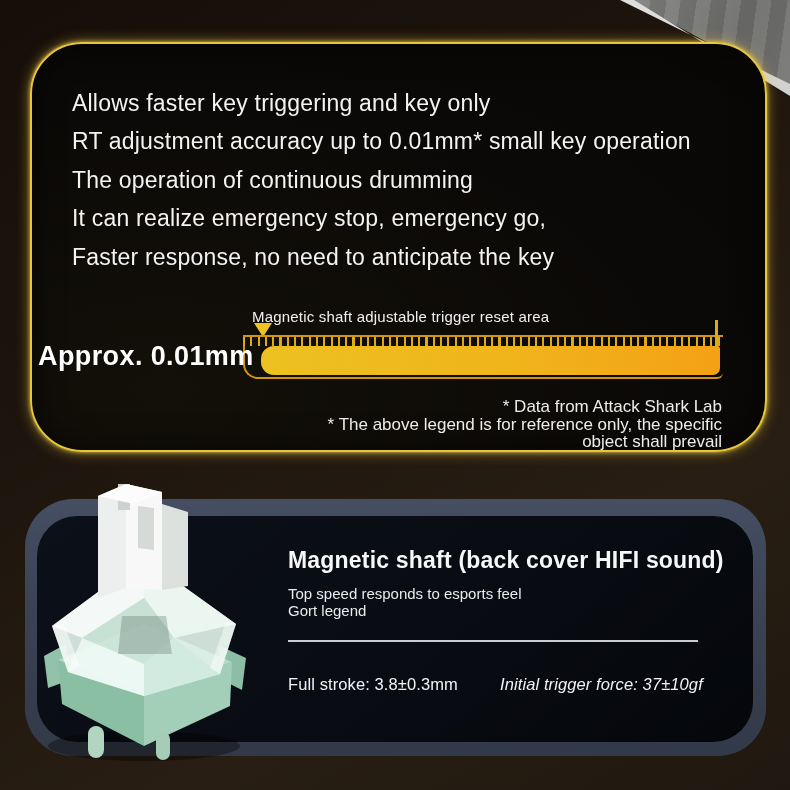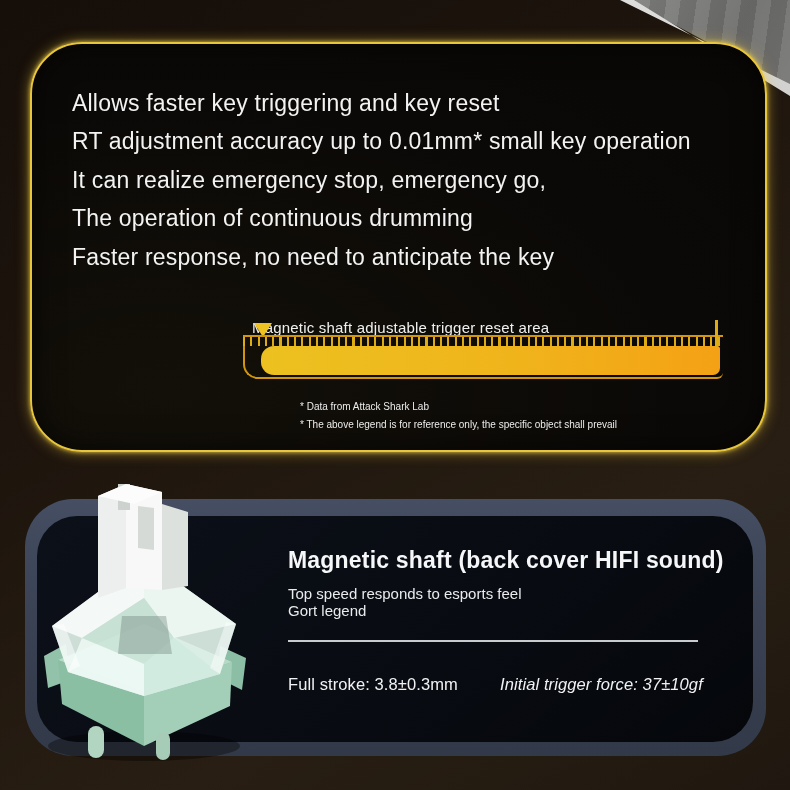--- a/index.html
+++ b/index.html
@@ -32,21 +32,21 @@
     border:2px solid #e8c63c;
     background:radial-gradient(130% 130% at 18% 85%, #131009 0%, #0b0907 55%, #080706 100%);
     box-shadow:0 0 14px rgba(238,200,62,.55), 0 0 4px rgba(255,224,96,.8), inset 0 0 30px rgba(0,0,0,.6);
   }
   .features{
     position:absolute; left:72px; top:84px;
     font-size:23px; line-height:38.4px; color:#f3f3f3; letter-spacing:.2px;
     white-space:nowrap;
   }
   .ruler-label{
-    position:absolute; left:252px; top:319px;
+    position:absolute; left:252px; top:308px;
     font-size:15px; color:#f0f0f0; letter-spacing:.2px; white-space:nowrap;
   }
   .pointer-triangle{
     position:absolute; left:254px; top:323px; width:0; height:0;
     border-left:9px solid transparent; border-right:9px solid transparent;
     border-top:14px solid #eec322;
   }
   .ruler-ticks{
     position:absolute; left:243px; top:335px; width:480px; height:12px;
     border-top:2px solid #d2960d;
@@ -66,21 +66,21 @@
   .ruler-end-tick{
     position:absolute; left:715px; top:320px; width:3px; height:27px;
     background:#ddab14;
   }
   .approx-label{
     position:absolute; left:38px; top:341px;
     font-size:27px; font-weight:700; color:#ffffff; letter-spacing:.4px; white-space:nowrap;
   }
   .footnotes{
     position:absolute; left:300px; top:398px; width:422px;
-    font-size:10px; line-height:17.5px; color:#ececec;
+    text-align:right; font-size:17px; line-height:17.5px; color:#ececec;
   }
 
   
   .product-frame{
     position:absolute; left:25px; top:499px; width:741px; height:257px;
     border-radius:48px;
     background:linear-gradient(180deg,#454e62 0%,#3a4254 45%,#323948 100%);
   }
   .product-card{
     position:absolute; left:37px; top:516px; width:716px; height:226px;
@@ -108,33 +108,34 @@
 <body>
 
 <div class="stage">
 
   <div class="metal-corner"></div>
   <div class="metal-edge"></div>
 
   <section class="hero-card"></section>
 
   <div class="features">
-    <div>Allows faster key triggering and key reset</div>
+    <div>Allows faster key triggering and key only</div>
     <div>RT adjustment accuracy up to 0.01mm* small key operation</div>
+    <div>The operation of continuous drumming</div>
     <div>It can realize emergency stop, emergency go,</div>
-    <div>The operation of continuous drumming</div>
     <div>Faster response, no need to anticipate the key</div>
   </div>
 
   <div class="ruler-label">Magnetic shaft adjustable trigger reset area</div>
   <div class="pointer-triangle"></div>
   <div class="ruler-outline"></div>
   <div class="ruler-ticks"></div>
   <div class="ruler-bar"></div>
   <div class="ruler-end-tick"></div>
+  <div class="approx-label">Approx. 0.01mm</div>
 
   <div class="footnotes">
     <div>* Data from Attack Shark Lab</div>
     <div>* The above legend is for reference only, the specific object shall prevail</div>
   </div>
 
   <section class="product-frame"></section>
   <section class="product-card"></section>
 
   <svg class="switch-art" viewBox="0 0 244 302" aria-hidden="true">

